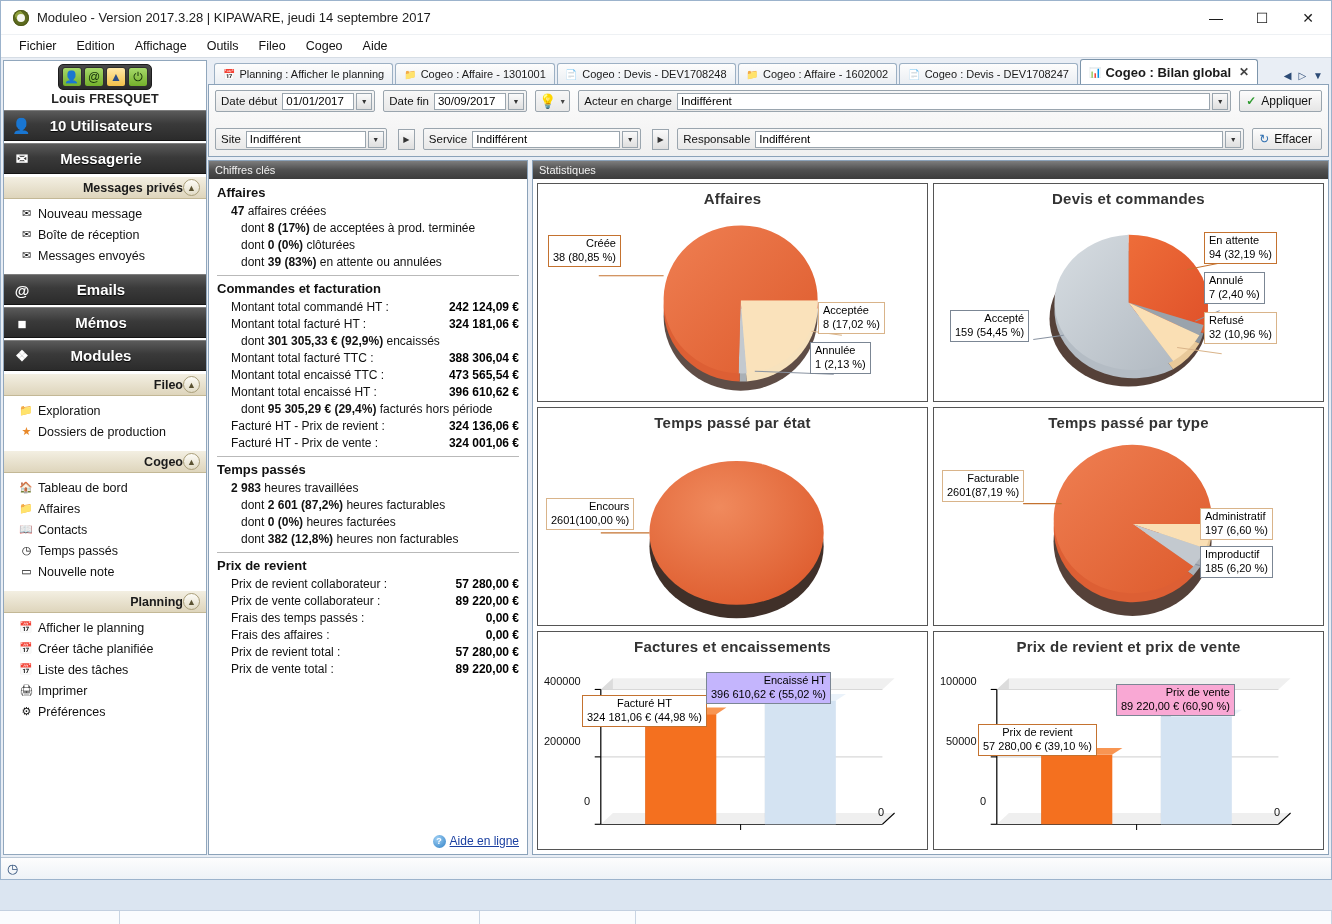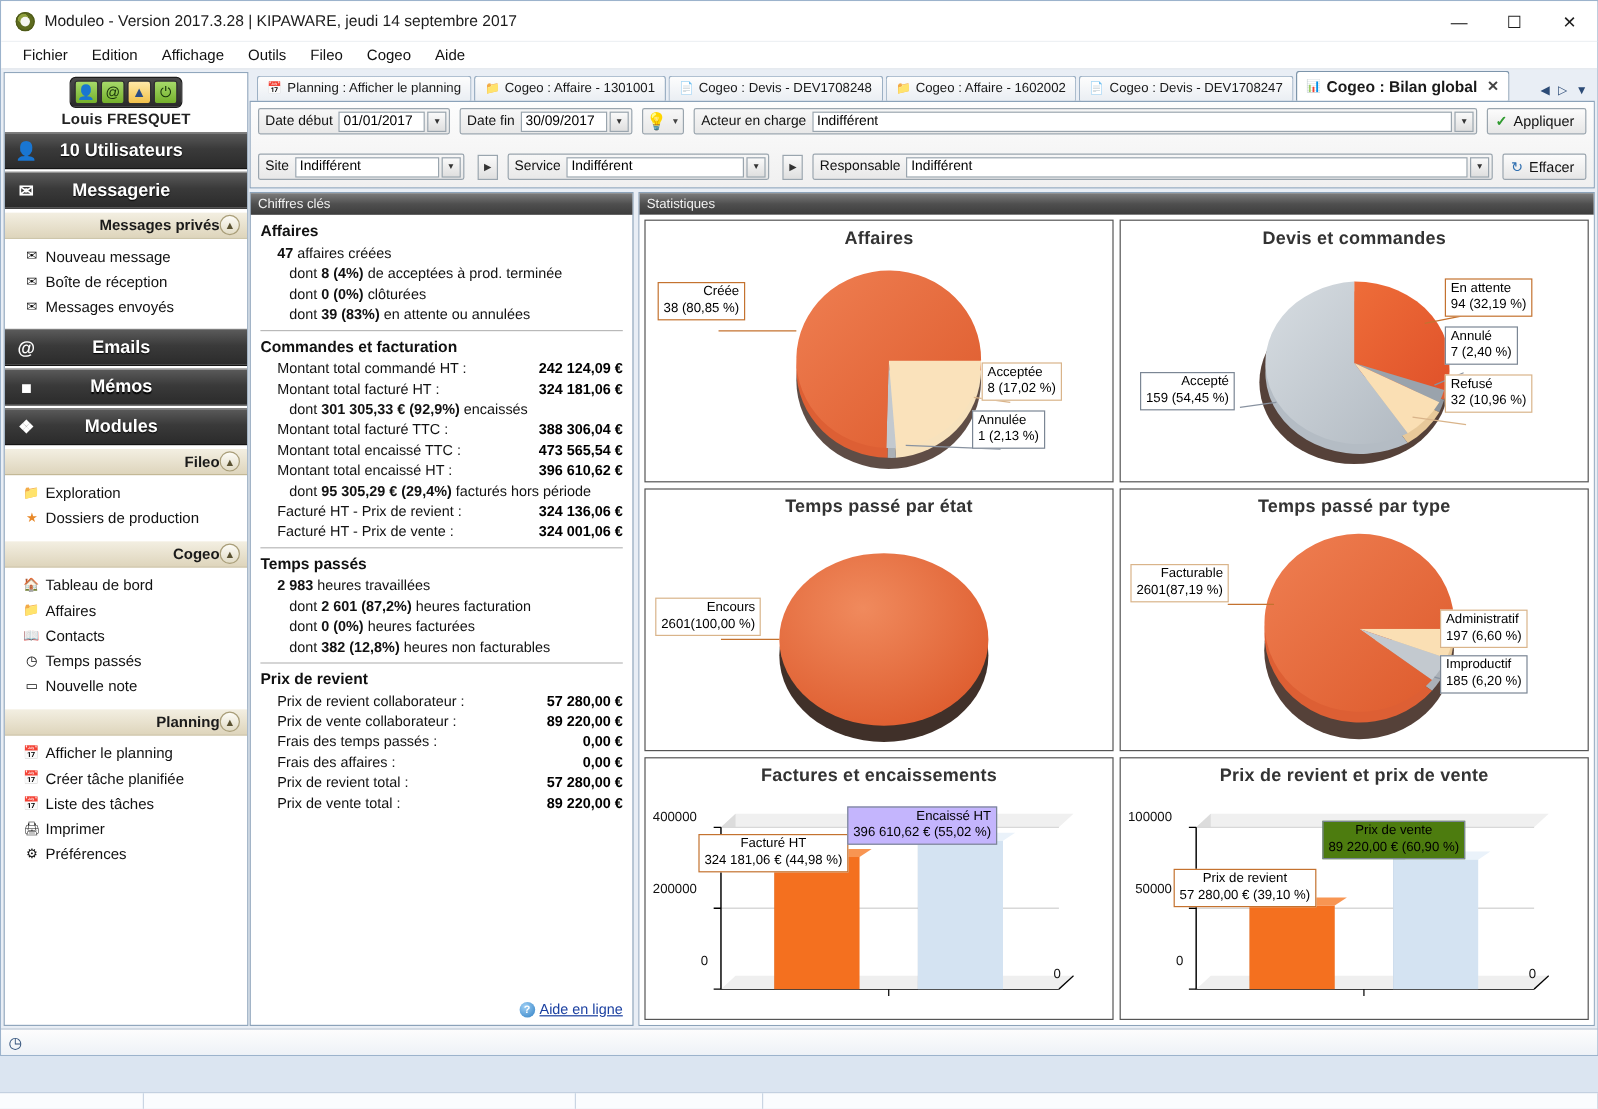--- a/index.html
+++ b/index.html
@@ -441,21 +441,21 @@
 
         <div class="panel" id="keyfig">
           <div class="panel-head">Chiffres clés</div>
           <div id="keyfig-body">
 
             <div class="kf-sect-title">Affaires</div>
             <div class="kf-line ind">
                 <span class="kl"><span class="b">47</span><span> affaires créées</span></span>
               </div>
             <div class="kf-line ind2">
-                <span class="kl"><span>dont </span><span class="b">8 (4%)</span><span> de  acceptées à prod. terminée</span></span>
+                <span class="kl"><span>dont </span><span class="b">8 (17%)</span><span> de  acceptées à prod. terminée</span></span>
               </div>
             <div class="kf-line ind2">
                 <span class="kl"><span>dont </span><span class="b">0 (0%)</span><span> clôturées</span></span>
               </div>
             <div class="kf-line ind2">
                 <span class="kl"><span>dont </span><span class="b">39 (83%)</span><span> en attente ou annulées</span></span>
               </div>
             <div class="kf-rule"></div>
 
             <div class="kf-sect-title">Commandes et facturation</div>
@@ -493,21 +493,21 @@
                 <span class="kl">Facturé HT - Prix de vente :</span>
                 <span class="kv">324 001,06 €</span>
               </div>
             <div class="kf-rule"></div>
 
             <div class="kf-sect-title">Temps passés</div>
             <div class="kf-line ind">
                 <span class="kl"><span class="b">2 983</span><span> heures travaillées</span></span>
               </div>
             <div class="kf-line ind2">
-                <span class="kl"><span>dont </span><span class="b">2 601 (87,2%)</span><span> heures facturation</span></span>
+                <span class="kl"><span>dont </span><span class="b">2 601 (87,2%)</span><span> heures facturables</span></span>
               </div>
             <div class="kf-line ind2">
                 <span class="kl"><span>dont </span><span class="b">0 (0%)</span><span> heures facturées</span></span>
               </div>
             <div class="kf-line ind2">
                 <span class="kl"><span>dont </span><span class="b">382 (12,8%)</span><span> heures non facturables</span></span>
               </div>
             <div class="kf-rule"></div>
 
             <div class="kf-sect-title">Prix de revient</div>
@@ -752,21 +752,21 @@
                   <rect x="224" y="52" width="70" height="96" fill="#d4e3f2"></rect>
                 </svg>
                 <div class="axis-lbl" style="left:6px;top:17px">100000</div>
                 <div class="axis-lbl" style="left:12px;top:77px">50000</div>
                 <div class="axis-lbl" style="left:46px;top:137px">0</div>
                 <div class="axis-lbl" style="left:340px;top:148px">0</div>
                 <div class="callout co-orange" style="left:44px;top:66px;text-align:center">
                   <span class="l1">Prix de revient</span>
                   <span class="l2">57 280,00 € (39,10 %)</span>
                 </div>
-                <div class="callout co-grey" style="left:168px;top:26px;text-align:center;background:#4d7c0f">
+                <div class="callout co-grey" style="left:182px;top:26px;text-align:right;background:#f9a8d4">
                   <span class="l1">Prix de vente</span>
                   <span class="l2">89 220,00 € (60,90 %)</span>
                 </div>
               </div>
             </div>
 
           </div>
         </div>
       </div>
     </div>

